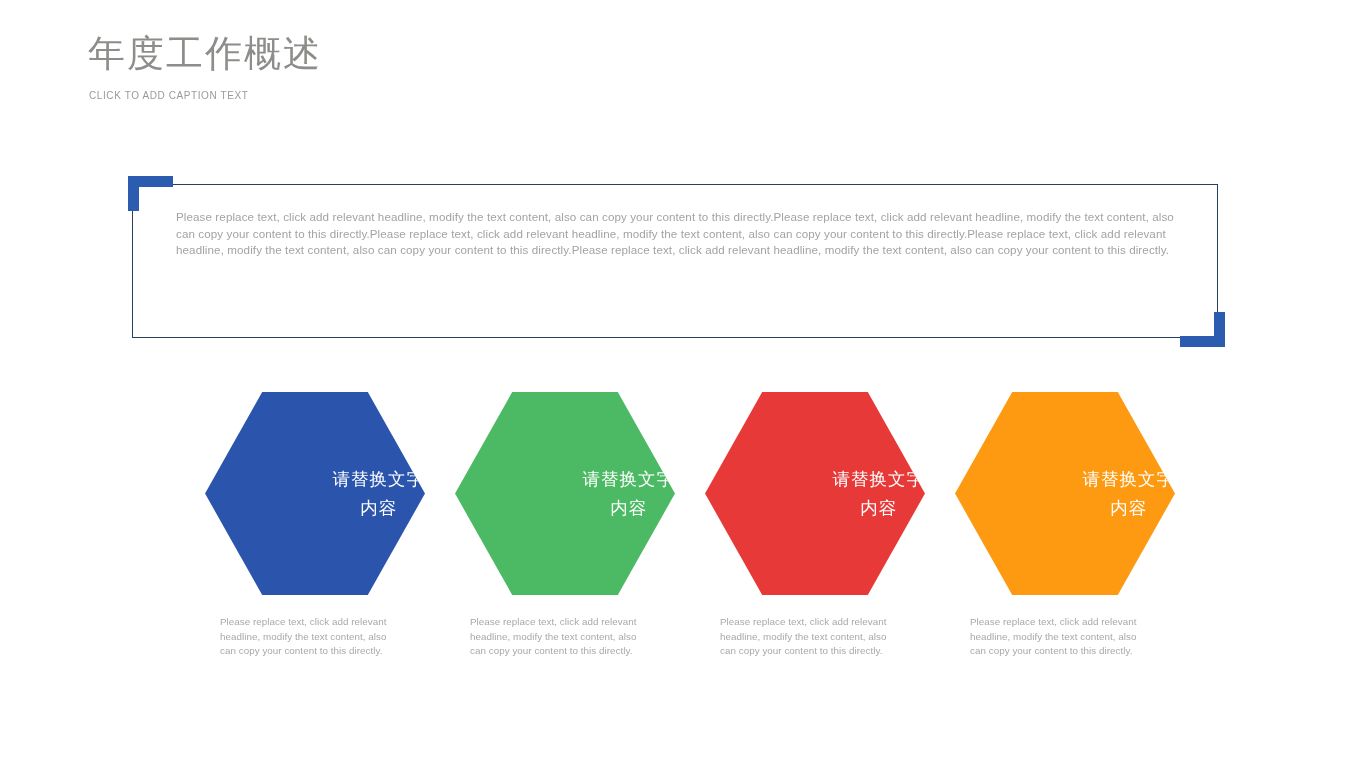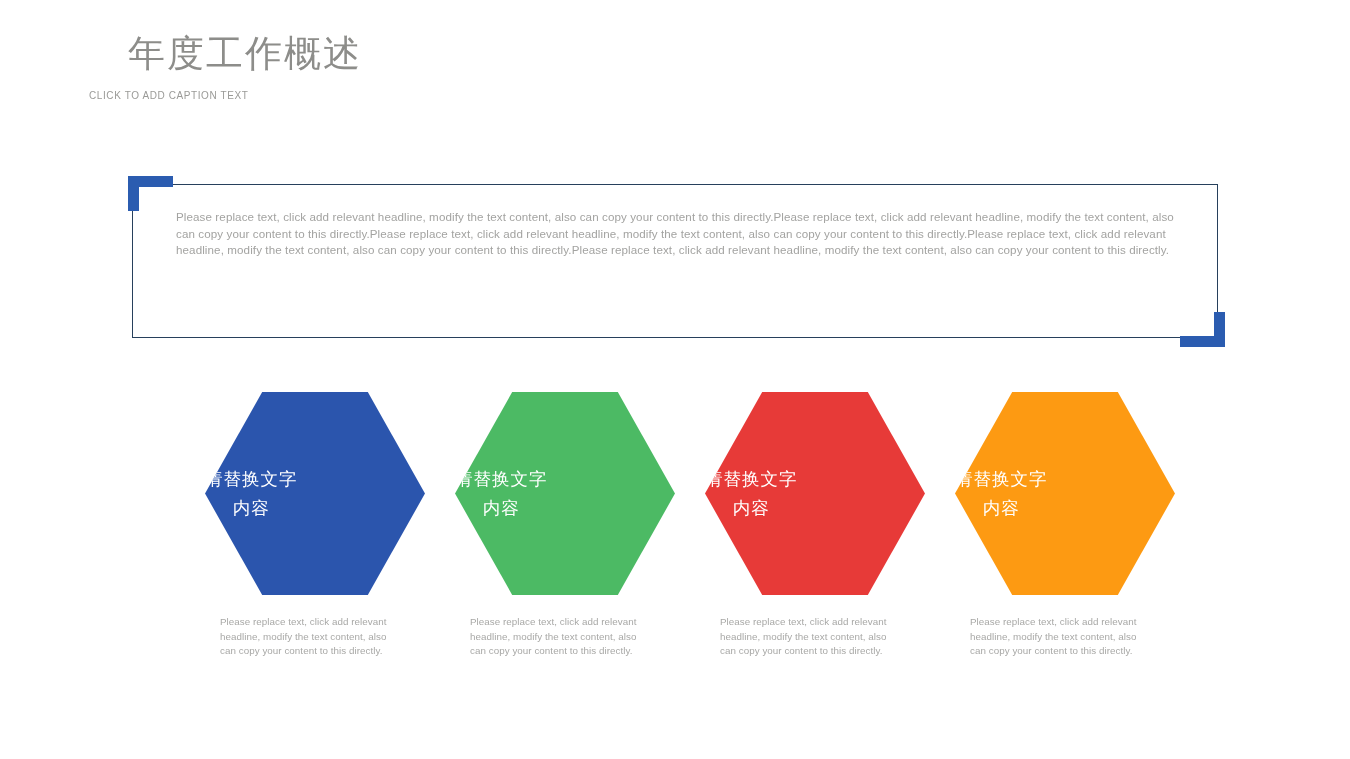--- a/index.html
+++ b/index.html
@@ -111,21 +111,21 @@
   .hex-col.c2 { left: 690px; }
   .hex-col.c3 { left: 940px; }
 
   .hex {
     position: relative;
     width: 220px;
     height: 203px;
     margin: 0 auto;
     display: flex;
     align-items: center;
-    justify-content: flex-start;
+    justify-content: flex-end;
     clip-path: polygon(
       26% 0%, 74% 0%,
       100% 50%,
       74% 100%, 26% 100%,
       0% 50%
     );
   }
   .hex-label {
     position: relative;
     color: #ffffff;
@@ -149,21 +149,21 @@
   .hex-col.c1 .hex-caption { margin-left: 30px; }
   .hex-col.c2 .hex-caption { margin-left: 30px; }
   .hex-col.c3 .hex-caption { margin-left: 30px; }
 </style>
 </head>
 <body>
 
 <div class="slide">
 
   <div class="header">
-    <h1 class="page-title" style="color: rgb(141, 141, 138); margin-left: 40px;">年度工作概述</h1>
+    <h1 class="page-title" style="color: rgb(141, 141, 138);">年度工作概述</h1>
     <div class="page-subtitle" style="color: rgb(154, 154, 151);">CLICK TO ADD CAPTION TEXT</div>
   </div>
 
   <div class="frame-wrap">
     <div class="frame-border" style="border-color: rgb(39, 64, 92);"></div>
     <div class="corner corner-tl" style="border-color: rgb(43, 92, 176);"></div>
     <div class="corner corner-br" style="border-color: rgb(43, 92, 176);"></div>
     <div class="frame-text" style="color: rgb(163, 163, 161);">Please replace text, click add relevant headline, modify the text content, also can copy your content to this directly.Please replace text, click add relevant headline, modify the text content, also can copy your content to this directly.Please replace text, click add relevant headline, modify the text content, also can copy your content to this directly.Please replace text, click add relevant headline, modify the text content, also can copy your content to this directly.Please replace text, click add relevant headline, modify the text content, also can copy your content to this directly.</div>
   </div>
 

